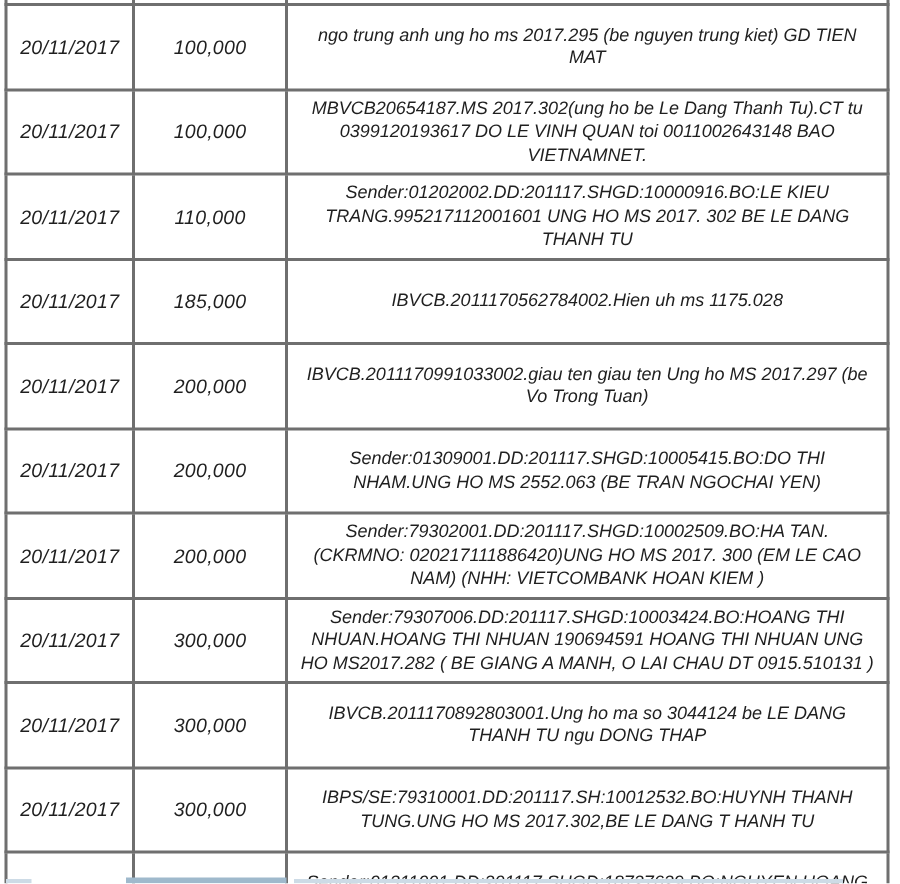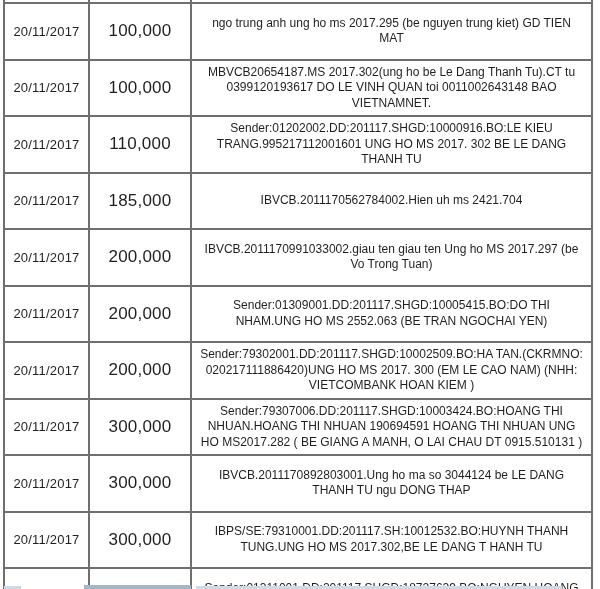--- a/index.html
+++ b/index.html
@@ -7,20 +7,21 @@
     padding: 0;
     background: #ffffff;
   }
   .screen {
     position: relative;
     width: 600px;
     height: 589px;
     overflow: hidden;
     background: var(--bg, #ffffff);
     font-family: "Liberation Sans", sans-serif;
+    font-style: italic;
   }
   table.donations {
     position: absolute;
     left: 3px;
     top: -46px;
     width: 588px;
     border-collapse: collapse;
     table-layout: fixed;
   }
   table.donations td {
@@ -35,21 +36,21 @@
     height: 42px;
   }
   tr.data-row td {
     height: 50.5px;
   }
   td.cell-date {
     font-size: 13px;
     letter-spacing: 0.2px;
   }
   td.cell-amount {
-    font-size: 17px;
+    font-size: 13px;
     letter-spacing: 0.2px;
     margin-left: 20px;
   }
   td.cell-desc {
     font-size: 12px;
     line-height: 15.5px;
     padding: 2px 8px;
     border-radius: 25px;
   }
   .sliver {
@@ -91,21 +92,21 @@
 
   <tr class="data-row">
     <td class="cell-date">20/11/2017</td>
     <td class="cell-amount">110,000</td>
     <td class="cell-desc">Sender:01202002.DD:201117.SHGD:10000916.BO:LE KIEU TRANG.995217112001601 UNG HO MS 2017. 302 BE LE DANG THANH TU</td>
   </tr>
 
   <tr class="data-row">
     <td class="cell-date">20/11/2017</td>
     <td class="cell-amount">185,000</td>
-    <td class="cell-desc">IBVCB.2011170562784002.Hien uh ms 2421.704</td>
+    <td class="cell-desc">IBVCB.2011170562784002.Hien uh ms 1175.028</td>
   </tr>
 
   <tr class="data-row">
     <td class="cell-date">20/11/2017</td>
     <td class="cell-amount">200,000</td>
     <td class="cell-desc">IBVCB.2011170991033002.giau ten giau ten Ung ho MS 2017.297 (be Vo Trong Tuan)</td>
   </tr>
 
   <tr class="data-row">
     <td class="cell-date">20/11/2017</td>

